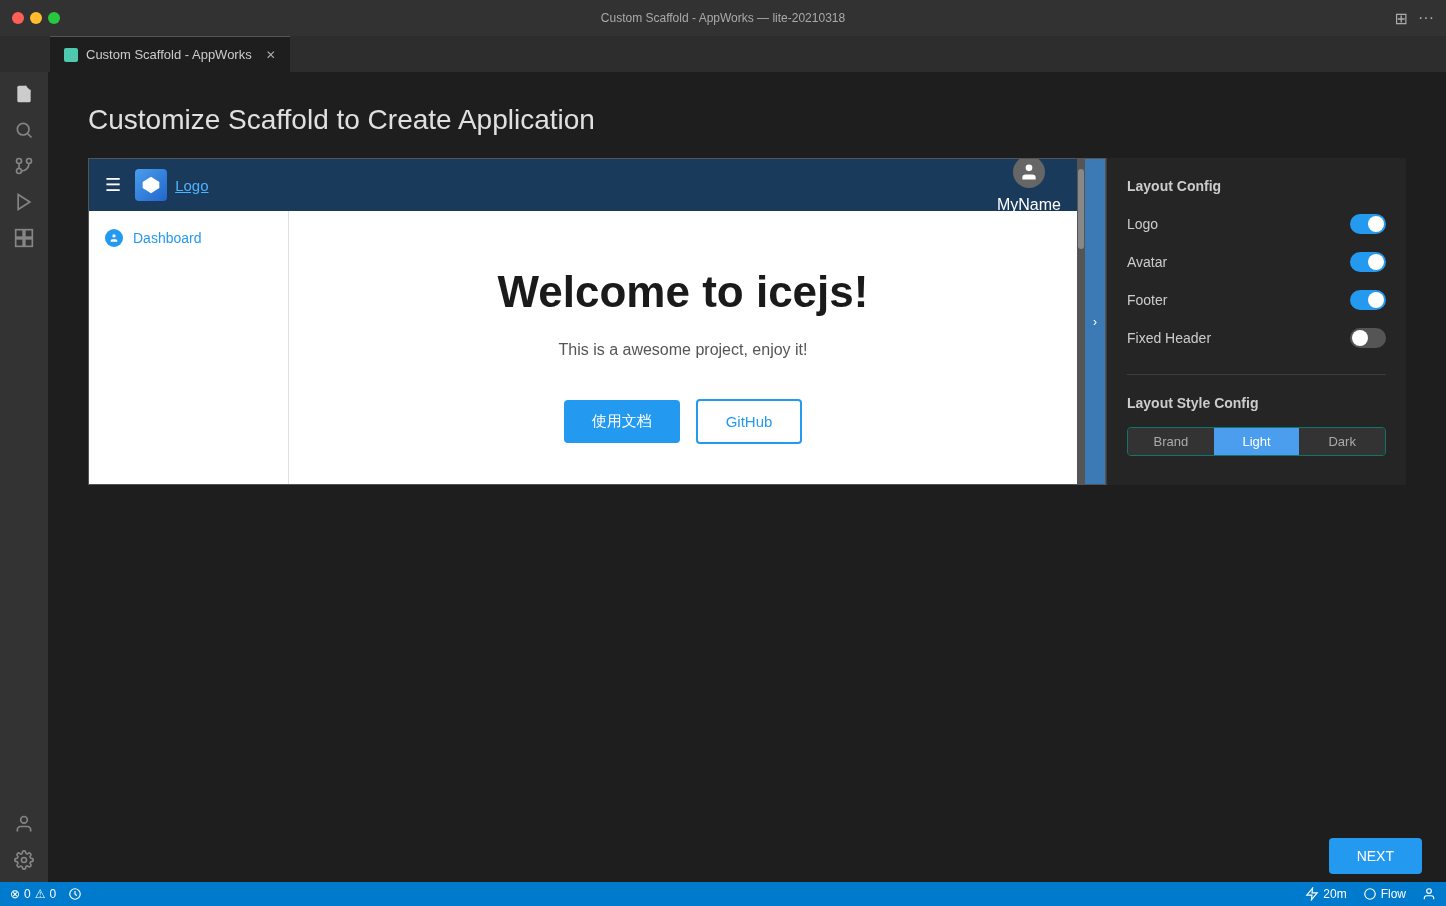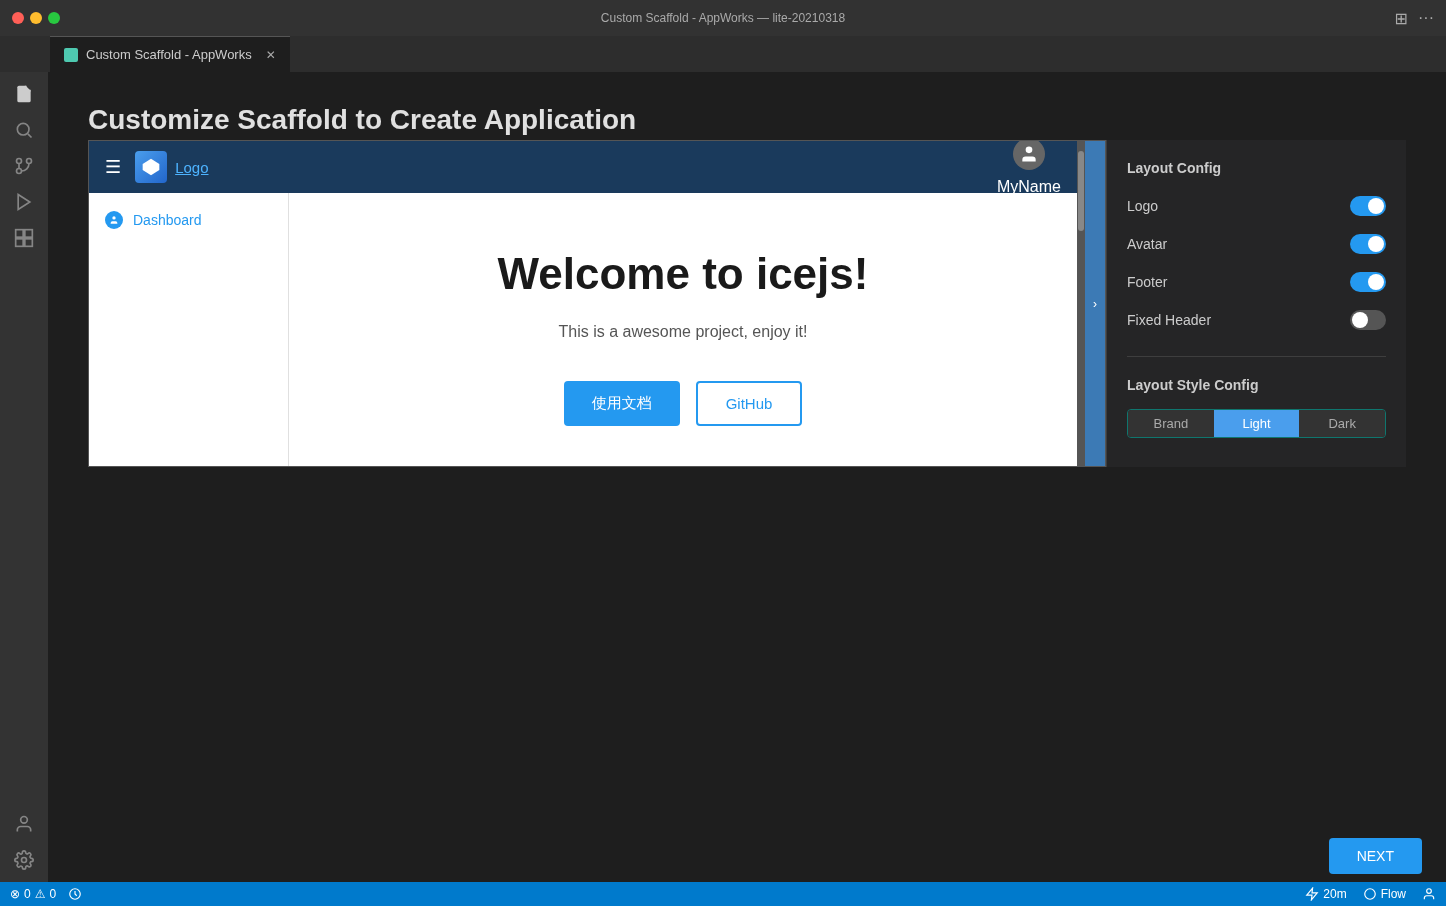--- a/index.html
+++ b/index.html
@@ -131,23 +131,23 @@
     }
 
     .editor-content {
       flex: 1;
       padding: 32px 40px;
       overflow-y: auto;
     }
 
     .page-title {
       font-size: 28px;
-      font-weight: 700;
+      font-weight: 400;
       color: #e0e0e0;
-      margin-bottom: 4px;
+      margin-bottom: 22px;
     }
     .page-subtitle {
       font-size: 13px;
       color: #888;
       margin-bottom: 32px;
     }
 
     
     .preview-container {
       display: flex;
@@ -262,20 +262,21 @@
       margin-bottom: 24px;
     }
     .welcome-subtitle {
       font-size: 16px;
       color: #555;
       margin-bottom: 40px;
     }
     .welcome-buttons {
       display: flex;
       gap: 16px;
+      align-items: center;
     }
     .btn-primary {
       background: #2499f0;
       color: white;
       border: none;
       padding: 12px 28px;
       font-size: 15px;
       border-radius: 4px;
       cursor: pointer;
     }

